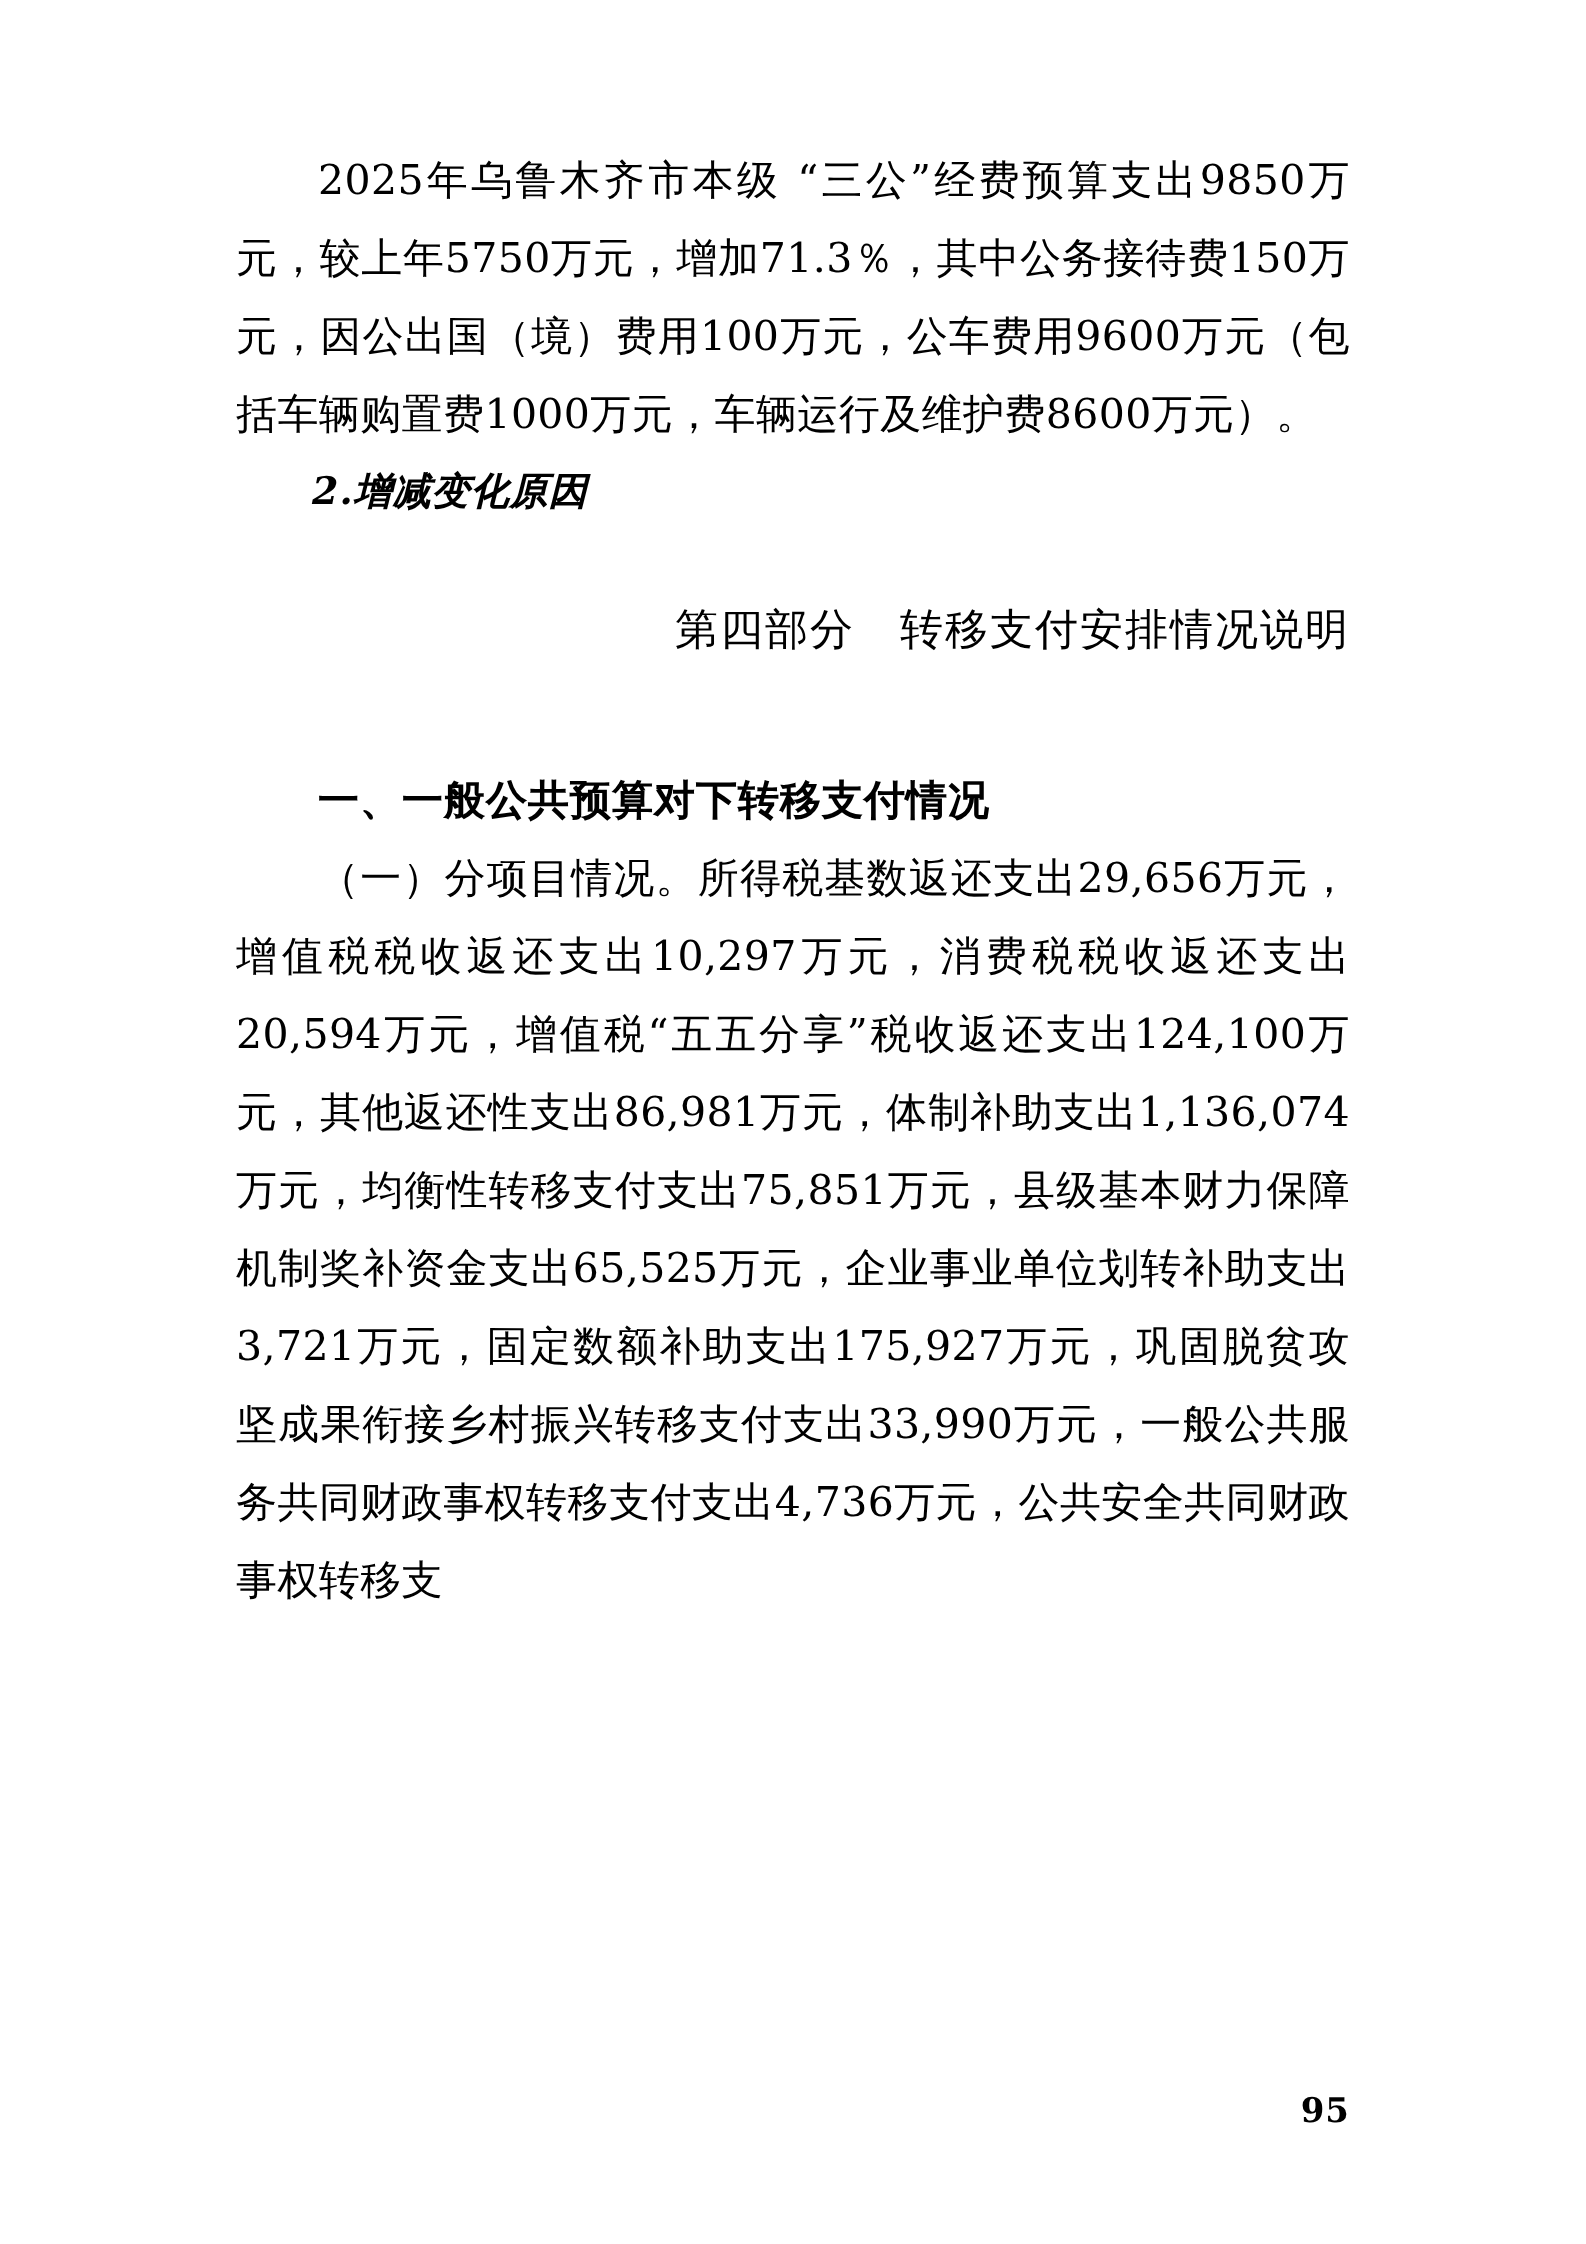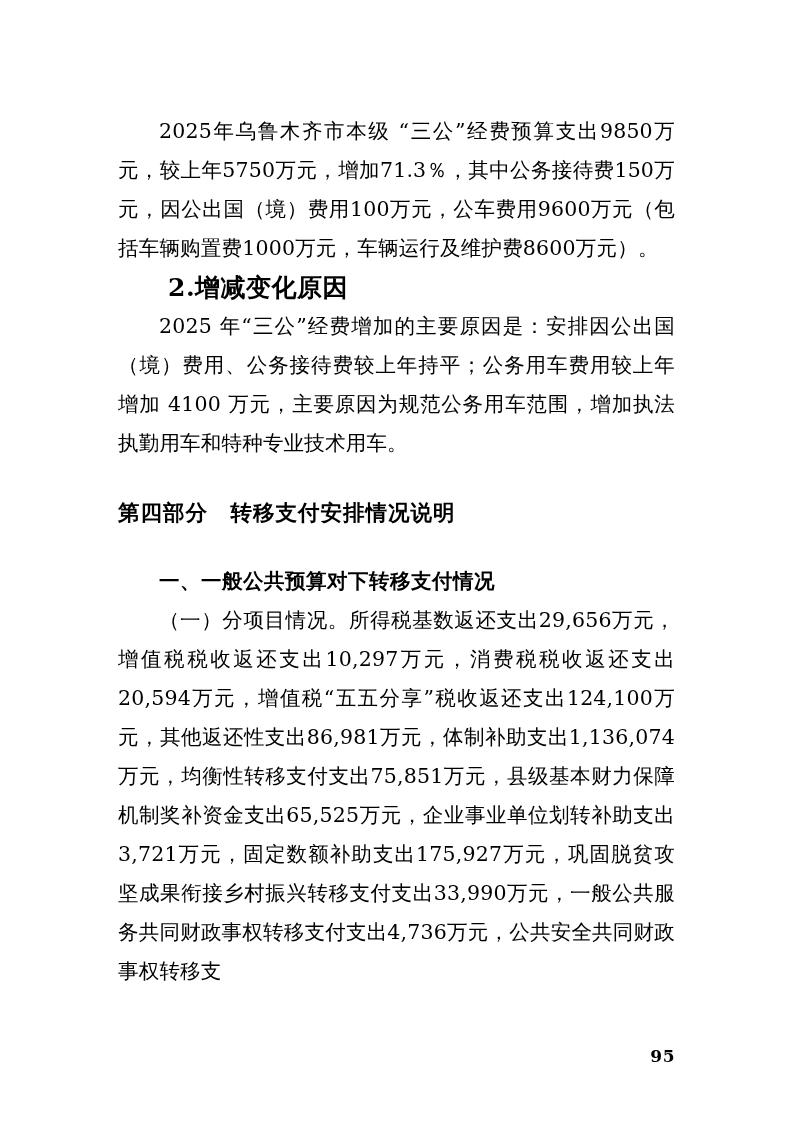--- a/index.html
+++ b/index.html
@@ -15,53 +15,54 @@
     position: relative;
     overflow: hidden;
   }
   .page {
     position: absolute;
     left: 0;
     top: 0;
     width: 793px;
     height: 1122px;
     box-sizing: border-box;
-    padding: 112px 118px 40px 118px;
+    padding: 71px 118px 40px 118px;
   }
   .body-text {
     font-size: 20.5px;
     line-height: 39px;
     text-align: justify;
     text-justify: inter-ideograph;
     letter-spacing: 0.2px;
   }
   .indent2 {
     text-indent: 2em;
   }
   p {
     margin: 0;
   }
   .para {
     margin-bottom: 0px;
   }
   .heading-bold {
     font-weight: bold;
-    font-size: 25px;
+    font-size: 19px;
     line-height: 39px;
     text-indent: 2em;
     letter-spacing: 0.5px;
+    font-style: italic;
   }
   .part-title {
-    font-weight: bold;
+    font-weight: normal;
     font-size: 21.5px;
     line-height: 39px;
-    text-align: left;
+    text-align: right;
     letter-spacing: 1px;
     margin-top: 30px;
-    margin-bottom: 30px;
+    margin-bottom: 46px;
   }
   .section-title {
     font-weight: bold;
     font-size: 20.5px;
     line-height: 39px;
     text-indent: 2em;
     letter-spacing: 0.5px;
     margin-top: 6px;
   }
   .page-number {
@@ -76,21 +77,20 @@
 </style>
 </head>
 <body>
 
 <div class="page">
 
   <p class="body-text indent2 para">2025年乌鲁木齐市本级 “三公”经费预算支出9850万元，较上年5750万元，增加71.3％，其中公务接待费150万元，因公出国（境）费用100万元，公车费用9600万元（包括车辆购置费1000万元，车辆运行及维护费8600万元）。</p>
 
   <p class="heading-bold">2.增减变化原因</p>
 
-  <p class="body-text indent2 para">2025 年“三公”经费增加的主要原因是：安排因公出国（境）费用、公务接待费较上年持平；公务用车费用较上年增加 4100 万元，主要原因为规范公务用车范围，增加执法执勤用车和特种专业技术用车。</p>
 
   <p class="part-title">第四部分　转移支付安排情况说明</p>
 
   <p class="section-title">一、一般公共预算对下转移支付情况</p>
 
 
   <p class="body-text indent2 para">（一）分项目情况。所得税基数返还支出29,656万元，增值税税收返还支出10,297万元，消费税税收返还支出20,594万元，增值税“五五分享”税收返还支出124,100万元，其他返还性支出86,981万元，体制补助支出1,136,074万元，均衡性转移支付支出75,851万元，县级基本财力保障机制奖补资金支出65,525万元，企业事业单位划转补助支出3,721万元，固定数额补助支出175,927万元，巩固脱贫攻坚成果衔接乡村振兴转移支付支出33,990万元，一般公共服务共同财政事权转移支付支出4,736万元，公共安全共同财政事权转移支</p>
 
   <div class="page-number">95</div>
 </div>

